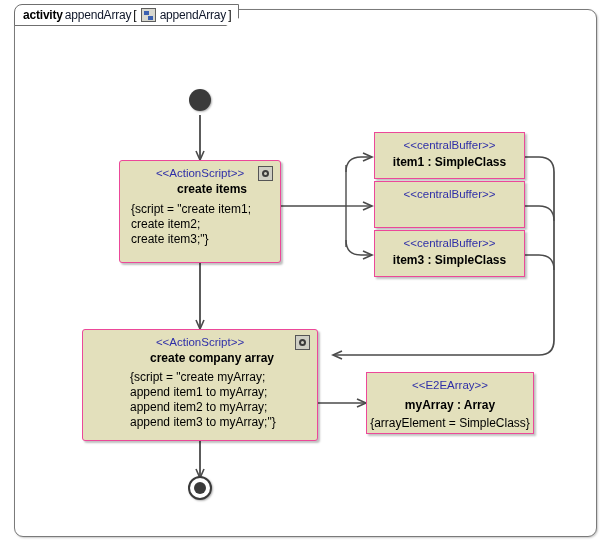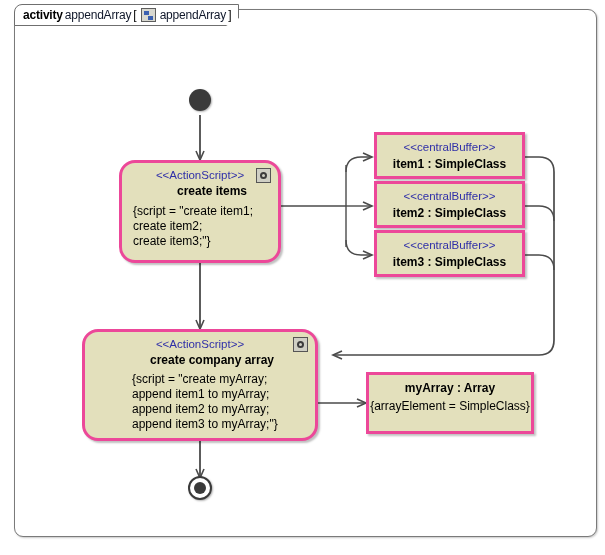--- a/index.html
+++ b/index.html
@@ -86,27 +86,27 @@
     position: absolute;
     left: 6px; top: 7px;
     width: 5px; height: 4px;
     background: #3a5fb0;
   }
 
   
   .node {
     position: absolute;
     background: #e3e0bc;
-    border: 3px solid #ec4899;
+    border: 1px solid #ec4899;
     box-sizing: border-box;
     box-shadow: 2px 2px 2px rgba(0,0,0,0.25);
     text-align: center;
     overflow: hidden;
   }
-  .node.rounded { border-radius: 16px; }
+  .node.rounded { border-radius: 3px; }
   .stereo {
     color: #2f2fa8;
     font-size: 11.5px;
     line-height: 14px;
     font-family: "Liberation Sans", sans-serif;
   }
   .nodename {
     color: #000000;
     font-size: 12px;
     font-weight: bold;
@@ -254,26 +254,26 @@
 append item3 to myArray;"}</div>
   </div>
 
   <div class="node" style="left:370px; top:132px; width:151px; height:47px;">
     <div class="stereo" style="margin-top:5px;">&lt;&lt;centralBuffer&gt;&gt;</div>
     <div class="nodename" style="margin-top:3px;">item1 : SimpleClass</div>
   </div>
 
   <div class="node" style="left:370px; top:181px; width:151px; height:47px;">
     <div class="stereo" style="margin-top:5px;">&lt;&lt;centralBuffer&gt;&gt;</div>
-    <div class="nodename" style="margin-top:3px;">item2 : SimpleClass</div>
   </div>
 
   <div class="node" style="left:370px; top:230px; width:151px; height:47px;">
     <div class="stereo" style="margin-top:5px;">&lt;&lt;centralBuffer&gt;&gt;</div>
     <div class="nodename" style="margin-top:3px;">item3 : SimpleClass</div>
   </div>
 
   <div class="node" style="left:362px; top:372px; width:168px; height:62px;">
+    <div class="stereo" style="margin-top:5px;">&lt;&lt;E2EArray&gt;&gt;</div>
     <div class="nodename" style="margin-top:6px;">myArray : Array</div>
     <div class="bodytext centered" style="margin-top:3px;">{arrayElement = SimpleClass}</div>
   </div>
 
 </div>
 
 </body></html>

